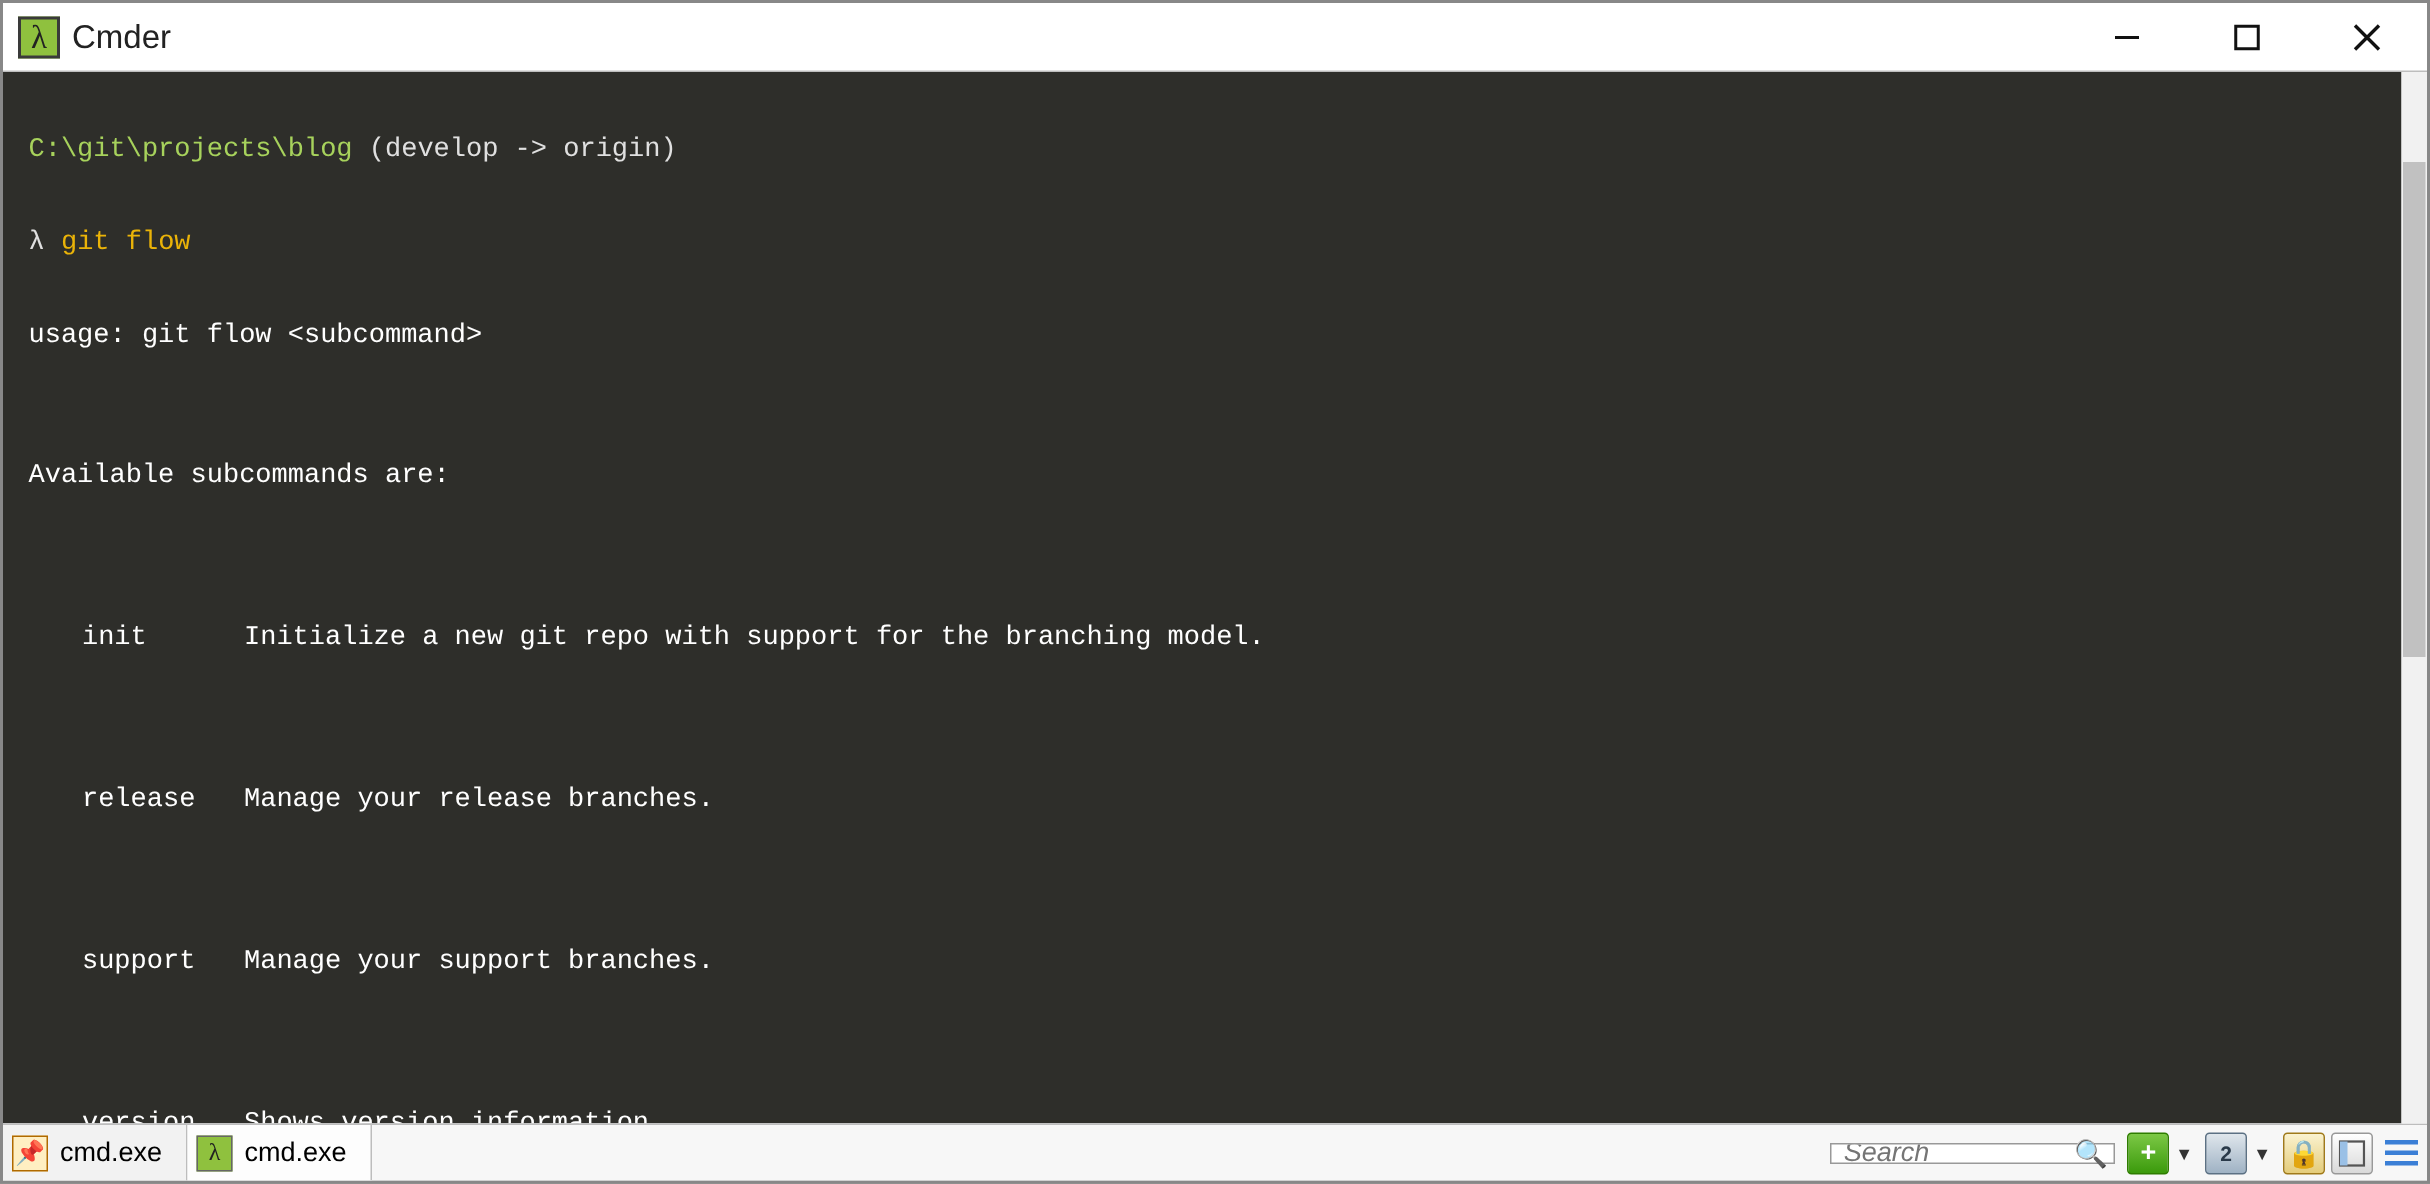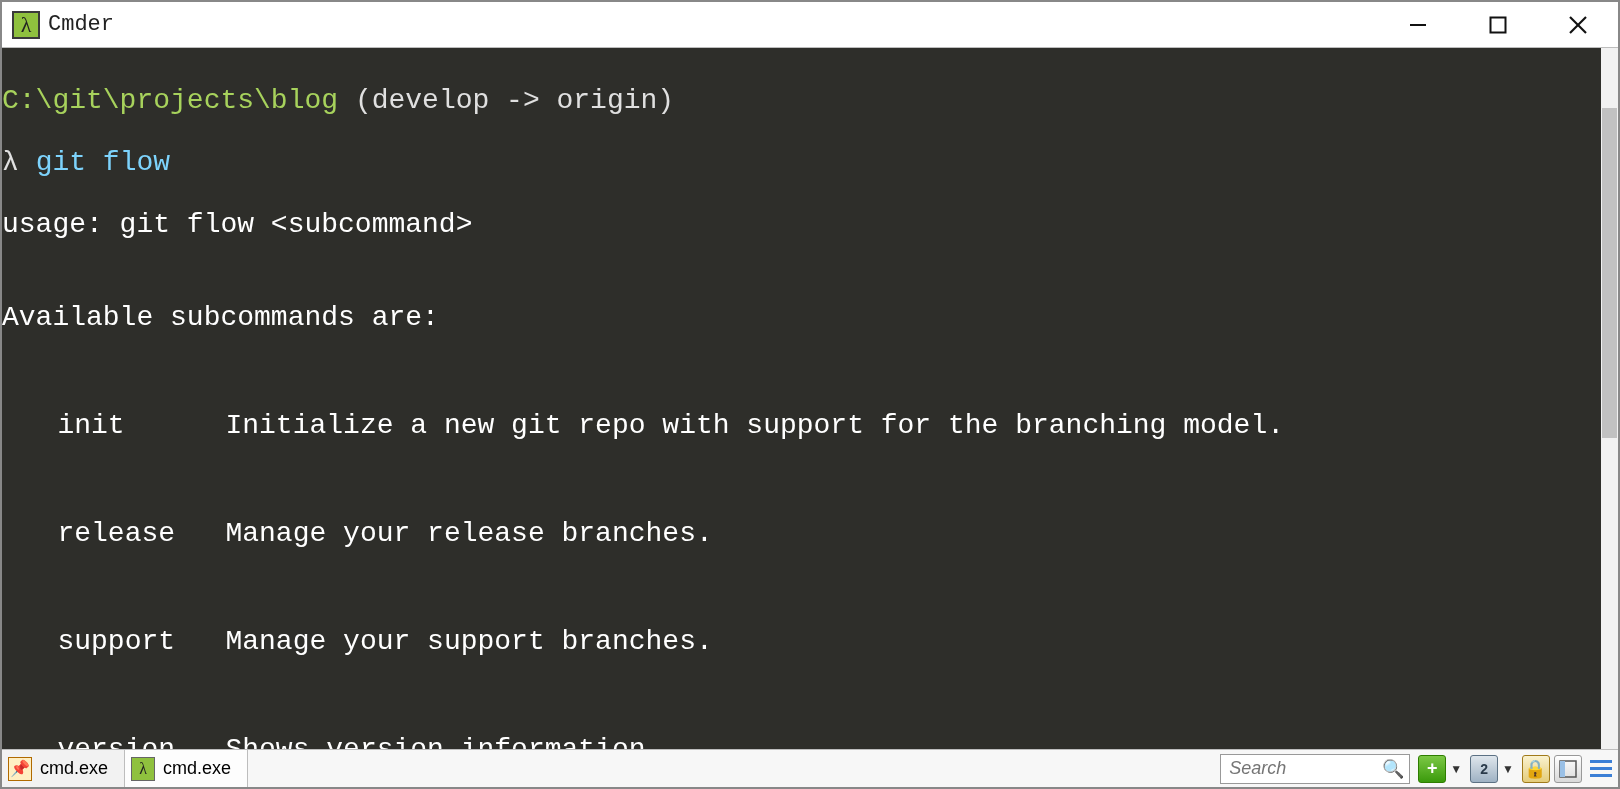--- a/index.html
+++ b/index.html
@@ -29,44 +29,44 @@
       width: 28px; height: 28px;
       border: 2px solid #3a3a3a;
       background: #8fc13e;
       display: flex; align-items: center; justify-content: center;
       font-family: "Times New Roman", serif;
       font-size: 22px; color: #222;
       line-height: 1;
     }
     .app-title {
       font-size: 22px; color: #222; margin-left: 8px;
-      font-family: Liberation Mono, monospace;
+      font-family: Liberation Sans, sans-serif;
     }
     .titlebar-spacer { flex: 1; }
     .win-controls { display: flex; height: 100%; }
     .win-btn {
       width: 80px;
       display: flex; align-items: center; justify-content: center;
       font-size: 20px; color: #111;
     }
 
     
     .term-wrap {
       flex: 1;
       display: flex;
       min-height: 0;
     }
     .term {
       flex: 1;
       background: #2e2e2a;
       color: #ffffff;
       font-family: "Consolas", "Menlo", "Courier New", monospace;
-      font-size: 28px;
+      font-size: 18px;
       line-height: 31px;
-      padding: 6px 0;
+      padding: 6px 17px;
       white-space: pre;
       overflow: hidden;
     }
     .scrollbar-v {
       width: 17px;
       background: #f1f1f1;
       position: relative;
     }
     .scrollbar-thumb {
       position: absolute;
@@ -74,21 +74,21 @@
       left: 1px;
       right: 1px;
       height: 330px;
       background: #c1c1c1;
       border-radius: 0;
     }
 
     .path { color: #a7d25c; }
     .branch { color: #e0e0e0; }
     .lambda { color: #e0e0e0; }
-    .cmd { color: #7dd3fc; }
+    .cmd { color: #eab308; }
 
     .indent { display: inline-block; width: 3.3ch; }
     .subname { display: inline-block; width: 10ch; margin-top: 46px; }
 
     
     .statusbar {
       height: 38px;
       flex-shrink: 0;
       background: #f7f7f7;
       border-top: 1px solid #bdbdbd;
@@ -116,21 +116,21 @@
     .tab-icon.lambda-ico { background: #8fc13e; color: #222; font-family: "Times New Roman", serif; }
     .statusbar-spacer { flex: 1; }
 
     .search {
       width: 190px;
       align-self: center;
       margin-right: 6px;
       position: relative;
     }
     .search input {
-      width: 100%; height: 30px;
+      width: 100%; height: 14px;
       padding: 0 28px 0 8px;
       border: 1px solid #999;
       font-style: italic;
       font-size: 18px;
       color: #ec4899;
       background: #fff;
     }
     .search .mag {
       position: absolute; right: 5px; top: 50%; transform: translateY(-50%);
       color: #888; font-size: 18px;

